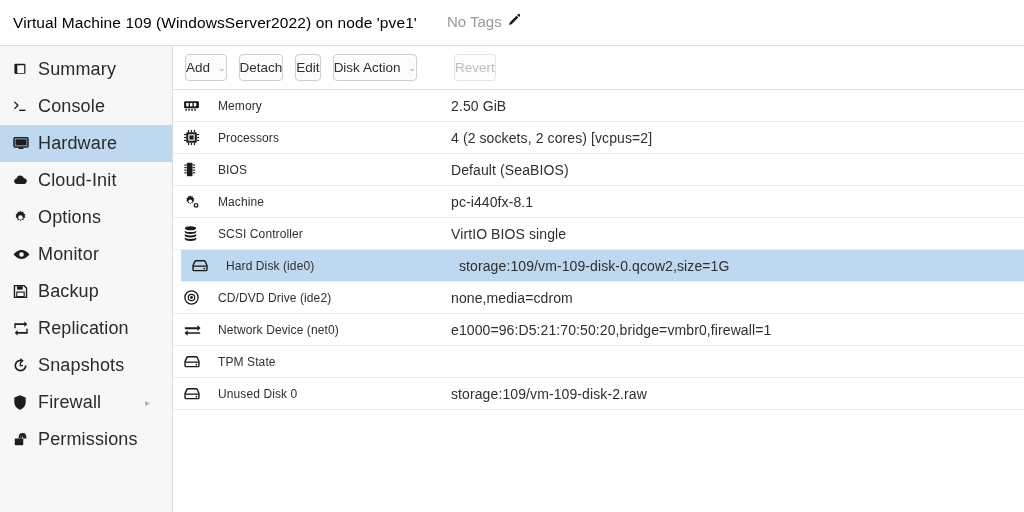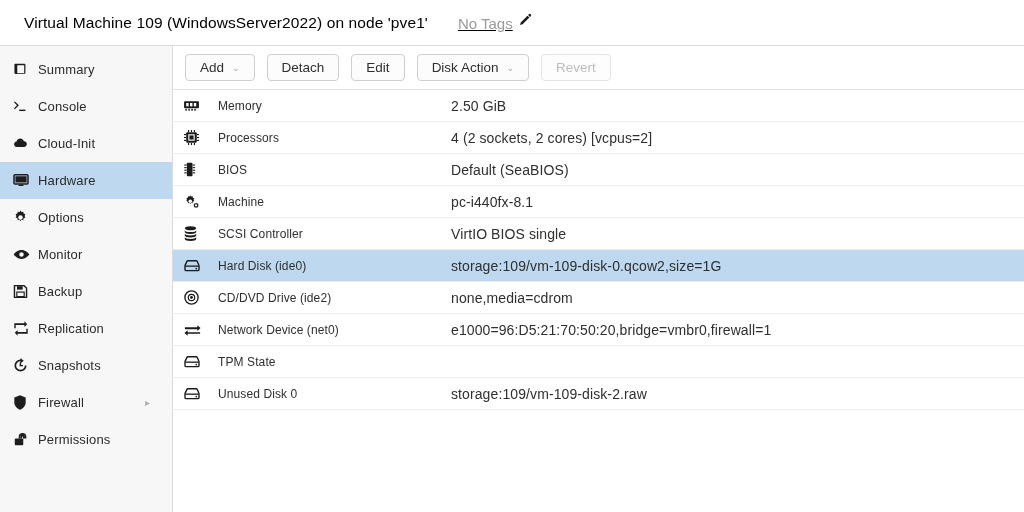--- a/index.html
+++ b/index.html
@@ -10,36 +10,35 @@
     overflow: hidden;
   }
   .app { width: 1024px; height: 512px; display: flex; flex-direction: column; background:#fff; }
 
   
   .header {
     height: 46px;
     flex: 0 0 46px;
     display: flex;
     align-items: center;
-    padding-left: 24px;
+    padding-left: 13px;
     border-bottom: 1px solid #dcdcdc;
     background: #ffffff;
   }
   .header-title {
     font-size: 15.5px;
     color: #000000;
     letter-spacing: .1px;
     white-space: nowrap;
   }
   .header-tags {
     margin-left: 30px;
     display: flex;
-    align-items: flex-end;
+    align-items: flex-start;
     gap: 5px;
-    text-decoration: underline;
   }
   .tags-label { font-size: 15px; color: #9a9a9a; }
   .pencil-icon { display:block; }
 
   
   .body { flex: 1 1 auto; display: flex; min-height: 0; }
 
   
   .sidebar {
     width: 173px;
@@ -60,21 +59,21 @@
   .nav-item.active { background: #bed8ef; }
   .nav-icon {
     width: 26px;
     flex: 0 0 26px;
     display: flex;
     align-items: center;
     justify-content: flex-start;
     color: #1d1d1d;
   }
   .nav-label {
-    font-size: 13px;
+    font-size: 18px;
     color: #2b2b2b;
     letter-spacing: .15px;
   }
   .nav-chevron {
     position: absolute;
     right: 22px;
     color: #b0b0b0;
     font-size: 10px;
     line-height: 1;
   }
@@ -93,50 +92,51 @@
     background: #fff;
   }
   .tbtn {
     height: 27px;
     border: 1px solid #cfcfcf;
     border-radius: 4px;
     background: #fcfcfc;
     display: inline-flex;
     align-items: center;
     gap: 8px;
-    padding: 0 14px;
+    padding: 0 0;
     font-size: 13.5px;
     color: #2f2f2f;
     cursor: pointer;
     white-space: nowrap;
   }
   .tbtn .caret {
     font-size: 9px;
     color: #9e9e9e;
     line-height: 1;
     transform: translateY(1px);
   }
   .tbtn.disabled {
     color: #bdbdbd;
     border-color: #e4e4e4;
     background: #fdfdfd;
     cursor: default;
+    margin-left: 25px;
   }
 
   
   .table { flex: 1 1 auto; overflow: hidden; background:#fff; }
   .row {
     height: 32px;
     display: flex;
     align-items: center;
     border-bottom: 1px solid #ededed;
     padding-left: 10px;
     cursor: pointer;
   }
-  .row.selected { background: #bed8ef; }
+  .row.selected { background: #bed8ef; margin-left: 8px; }
   .cell-icon {
     width: 35px;
     flex: 0 0 35px;
     display: flex;
     align-items: center;
     justify-content: flex-start;
     color: #1b1b1b;
   }
   .cell-key {
     width: 233px;
@@ -190,38 +190,38 @@
       <div class="nav-item">
         <span class="nav-icon">
           <svg width="19" height="17" viewBox="0 0 20 18">
               <path d="M2 4.6l1-1 4.2 4.2L3 12l-1-1 3.2-3.2L2 4.6z" fill="#1d1d1d"></path>
               <rect x="7.6" y="12.3" width="6.6" height="1.5" fill="#1d1d1d"></rect>
             </svg>
         </span>
         <span class="nav-label">Console</span>
       </div>
 
-      <div class="nav-item">
-        <span class="nav-icon">
-          <svg width="18" height="17" viewBox="0 0 18 18">
-              <path d="M4.7 12.6c-1.7 0-3-1.3-3-2.9 0-1.5 1.1-2.7 2.6-2.9.4-1.8 2-3.1 3.9-3.1 1.8 0 3.4 1.2 3.9 2.9h.2c1.6 0 2.9 1.3 2.9 2.9s-1.3 3.1-2.9 3.1H4.7z" fill="#1d1d1d"></path>
-            </svg>
-        </span>
-        <span class="nav-label">Cloud-Init</span>
-      </div>
-
       <div class="nav-item active">
         <span class="nav-icon">
           <svg width="18" height="17" viewBox="0 0 18 18">
               <rect x="1.6" y="3" width="14.8" height="9.6" rx="1" fill="none" stroke="#1d1d1d" stroke-width="1.6"></rect>
               <rect x="3.1" y="4.5" width="11.8" height="6.6" fill="#1d1d1d"></rect>
               <rect x="6.4" y="13.3" width="5.2" height="1.5" fill="#1d1d1d"></rect>
             </svg>
         </span>
         <span class="nav-label">Hardware</span>
+      </div>
+
+      <div class="nav-item">
+        <span class="nav-icon">
+          <svg width="18" height="17" viewBox="0 0 18 18">
+              <path d="M4.7 12.6c-1.7 0-3-1.3-3-2.9 0-1.5 1.1-2.7 2.6-2.9.4-1.8 2-3.1 3.9-3.1 1.8 0 3.4 1.2 3.9 2.9h.2c1.6 0 2.9 1.3 2.9 2.9s-1.3 3.1-2.9 3.1H4.7z" fill="#1d1d1d"></path>
+            </svg>
+        </span>
+        <span class="nav-label">Cloud-Init</span>
       </div>
 
       <div class="nav-item">
         <span class="nav-icon">
           <svg width="17" height="17" viewBox="0 0 18 18">
               <path d="M9 1.6l1 1.7 1.9-.5.4 2 1.9.7-.9 1.8.9 1.8-1.9.7-.4 2-1.9-.5-1 1.7-1-1.7-1.9.5-.4-2-1.9-.7.9-1.8-.9-1.8 1.9-.7.4-2 1.9.5L9 1.6z" fill="#1d1d1d"></path>
               <circle cx="9" cy="9" r="2.4" fill="#f7f7f7"></circle>
             </svg>
         </span>
         <span class="nav-label">Options</span>

